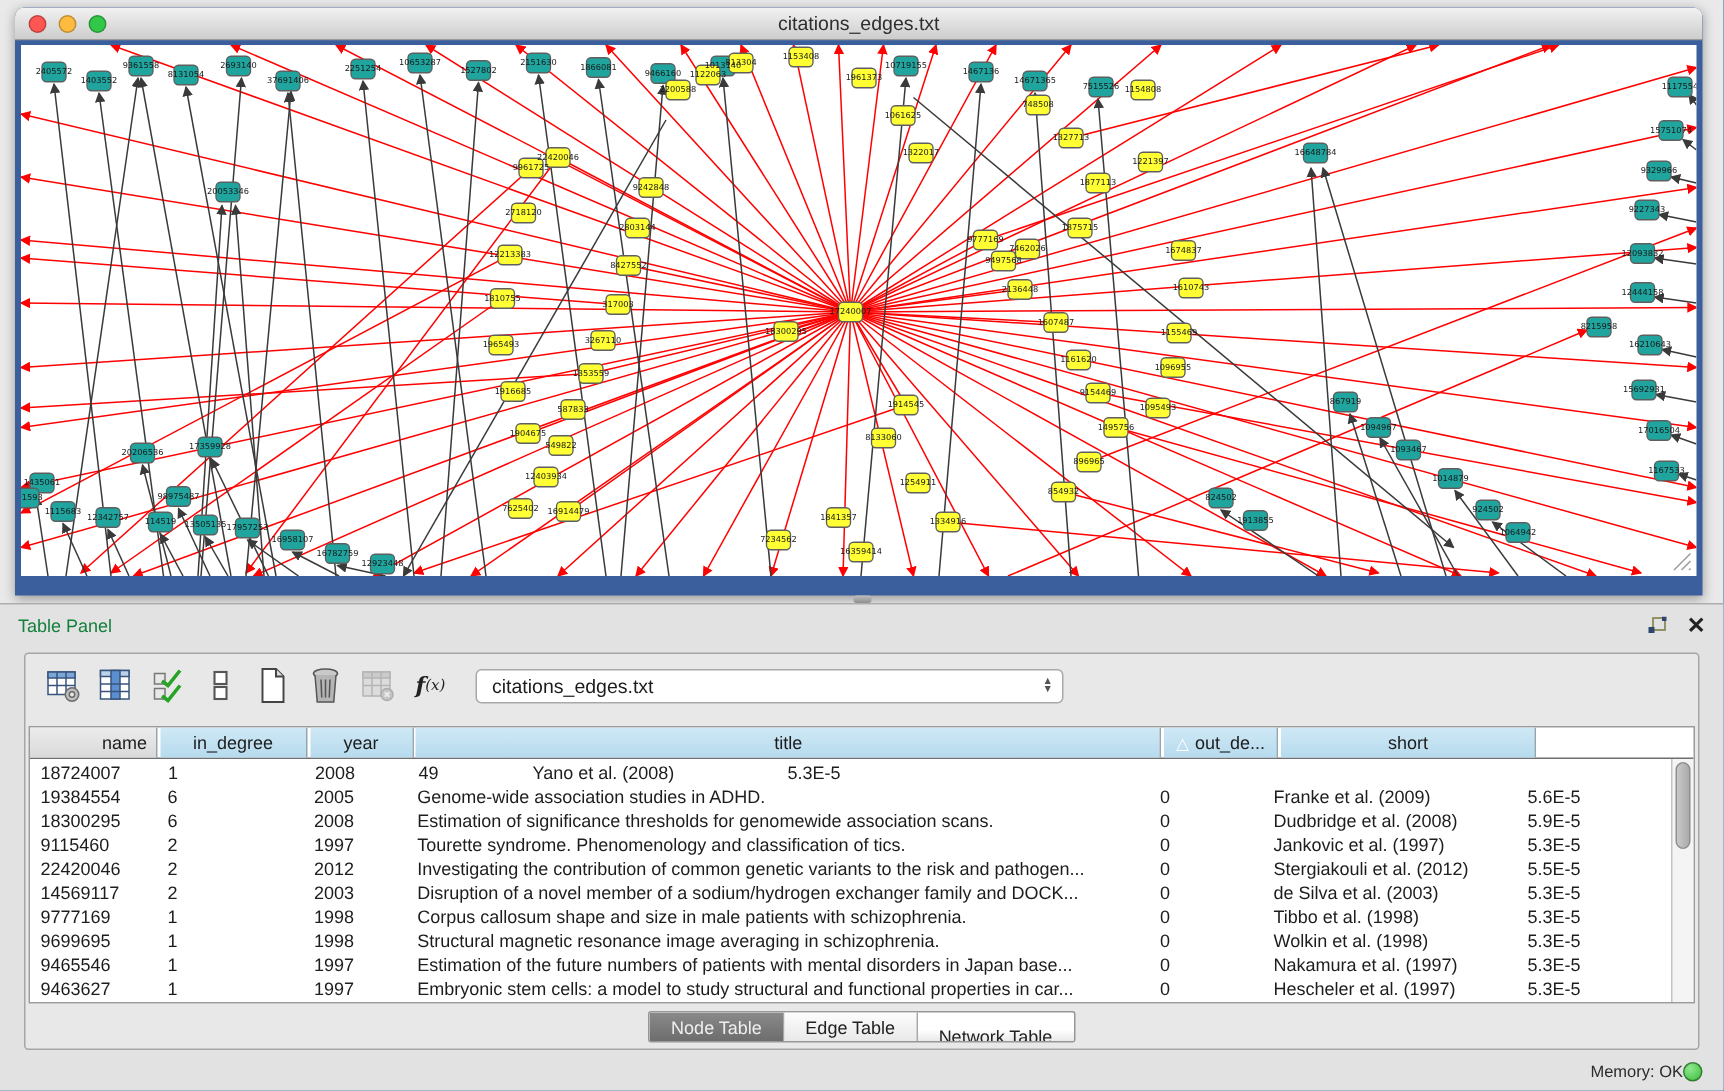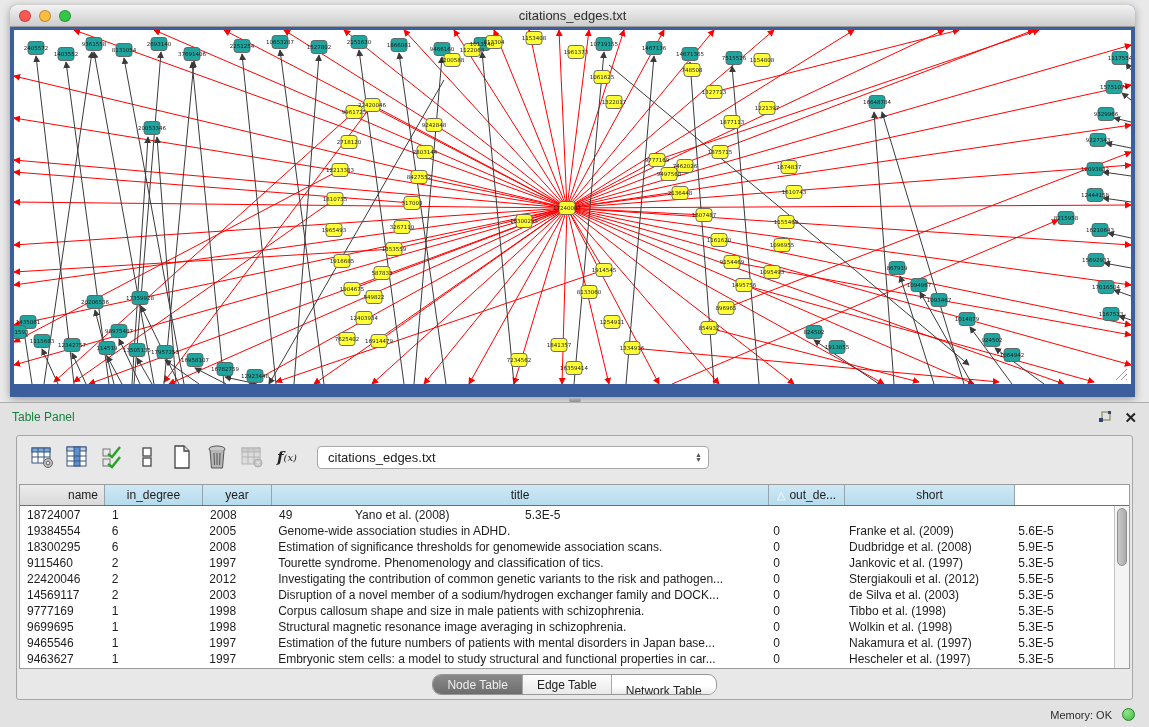--- a/index.html
+++ b/index.html
@@ -45,46 +45,46 @@
   .fx small { font-size:10px; font-style:italic; }
   .tb-select { margin-left:8px; width:392px; height:23px; background:#ffffff;
     border:1px solid #a9a9a9; border-radius:4px; display:flex; align-items:center;
     padding:0 6px 0 10px; font-size:13px; color:#1c1c1c; position:relative; }
   .tb-select .arrows { margin-left:auto; display:flex; flex-direction:column; line-height:5px;
     font-size:7px; color:#555; }
 
   
   .table-wrap { position:absolute; left:2px; right:2px; top:48px; bottom:30px;
     background:#ffffff; border:1px solid #9b9b9b; overflow:hidden; }
-  .thead { display:flex; height:21px; border-bottom:1px solid #6f6f6f; }
+  .thead { display:flex; height:21px; border-bottom:1px solid #6f6f6f;justify-content:space-between; }
   .th { font-size:12px; color:#1c1c1c; display:flex; align-items:center; justify-content:center;
     background:linear-gradient(#cfe8f5,#b6dbee); border-right:1px solid #93a6b0; overflow:hidden; white-space:nowrap; }
   .thead .c0 { background:linear-gradient(#ececec,#d9d9d9); justify-content:flex-end; padding-right:6px; }
   .sort-tri { color:#ffffff; margin-right:4px; font-size:11px; }
   .tbody { position:absolute; left:0; right:15px; top:21px; bottom:0; background:#fff; }
   .tr { display:flex; height:16px; align-items:flex-end; }
   .td { font-size:12px; color:#1d1d1d; white-space:nowrap; overflow:hidden; padding-left:7px; }
   .c0 { width:85px; } .c1 { width:98px; } .c2 { width:69px; } .c3 { width:497px; }
   .c4 { width:76px; } .c5 { width:170px; } .c6 { width:103px;margin-top:40px; }
   .vscroll { position:absolute; right:0; top:21px; bottom:0; width:15px;
     background:#f4f4f4; border-left:1px solid #c3c3c3; }
   .vthumb { position:absolute; left:2px; right:2px; top:2px; height:58px;
     background:linear-gradient(90deg,#c9c9c9,#ababab); border:1px solid #8f8f8f; border-radius:6px; }
 
   
   .tabs-row { position:absolute; left:0; right:0; bottom:4px; display:flex; justify-content:center; }
-  .seg { display:flex; border:1px solid #979797; border-radius:9px; overflow:hidden;
+  .seg { display:flex; border:1px solid #979797; border-radius:2px; overflow:hidden;
     height:21px; background:#fff; }
   .seg-btn { font-size:12px; padding:0 14px; display:flex; align-items:center;
     background:linear-gradient(#fdfdfd,#e9e9e9); color:#222; border-right:1px solid #a8a8a8; cursor:default; }
   .seg-btn:last-child { border-right:none;margin-top:12px; }
   .seg-btn.selected { background:linear-gradient(#8a8a8a,#6d6d6d); color:#efefef; }
 
   
-  .status { position:absolute; right:14px; bottom:6px; display:flex; align-items:center; gap:10px; }
+  .status { position:absolute; right:14px; bottom:6px; display:flex; align-items:center; gap:0; }
   .status-label { font-size:11px; color:#2c2c2c; }
   .led { width:13px; height:13px; border-radius:50%; background:radial-gradient(circle at 35% 30%, #8fe98f, #3dbb3d);
     border:1px solid #2f7f2f; }
 </style>
 </head>
 <body>
 
 <div id="net-window">
   <div class="titlebar">
     <div class="traffic">

